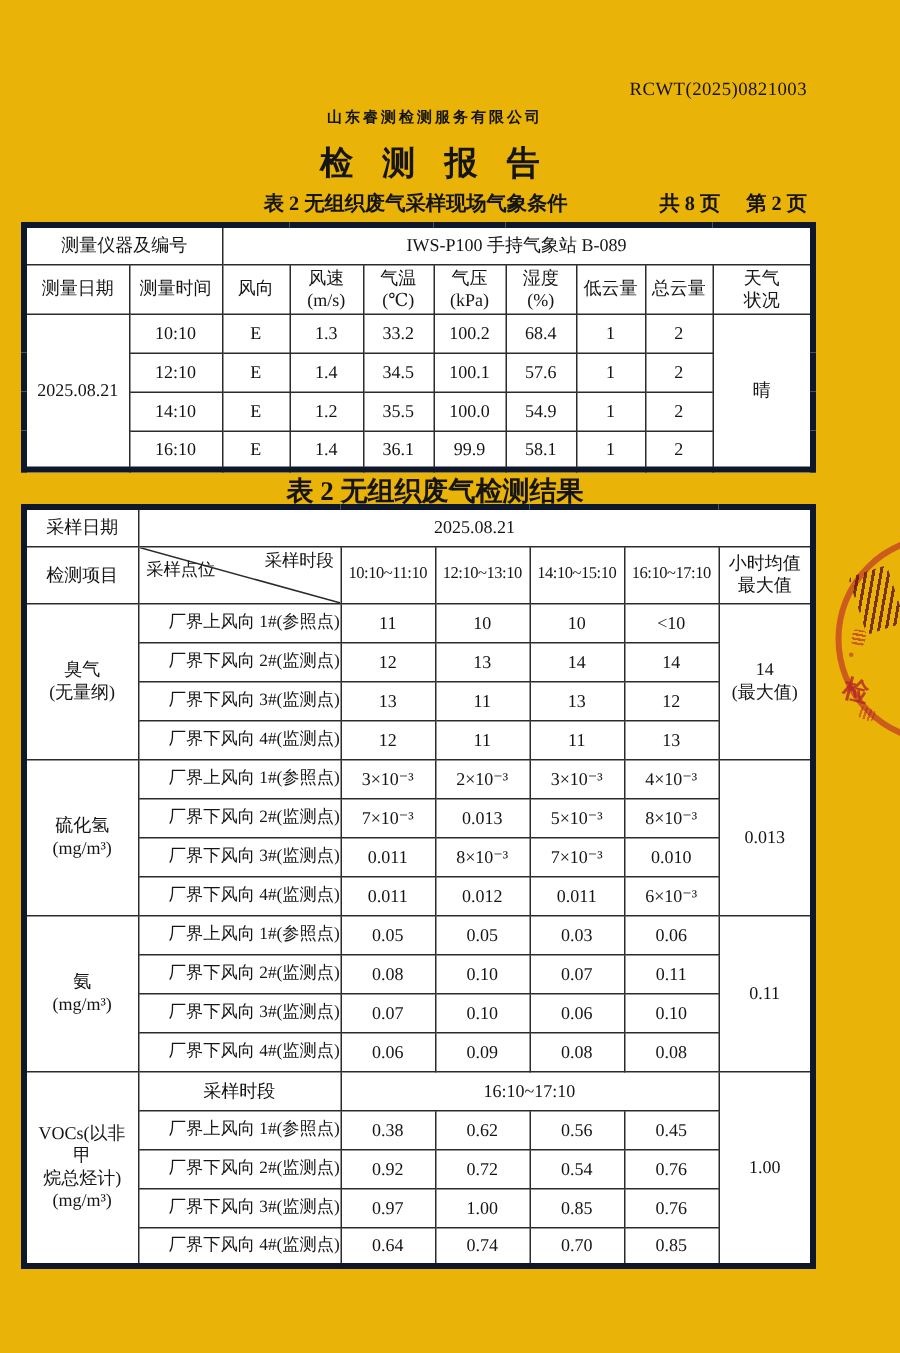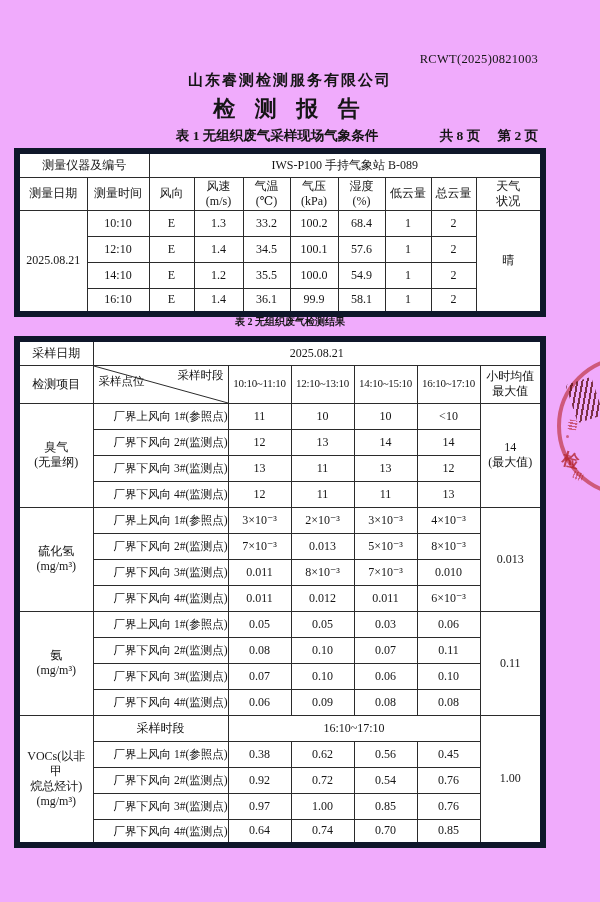--- a/index.html
+++ b/index.html
@@ -1,35 +1,35 @@
 <!DOCTYPE html>
 <html><head>
 <meta charset="utf-8">
 <style>
   * { margin:0; padding:0; box-sizing:border-box; }
   html,body { background:#ffffff; }
   .page {
-    position:relative; width:600px; height:902px; background:#f0abfc;
+    position:relative; width:600px; height:902px; background:#eab308;
     font-family:"Liberation Serif","DejaVu Serif",serif; color:#151515; overflow:hidden;
   }
   .doc-number { position:absolute; top:52px; right:62px; font-size:12.5px; letter-spacing:.3px; }
   .center-band { position:absolute; left:14px; width:552px; text-align:center; }
-  .company { top:71px; font-size:15px; font-weight:700; letter-spacing:2px; }
+  .company { top:71px; font-size:10px; font-weight:700; letter-spacing:2px; }
   .report-title { top:94px; font-size:22px; font-weight:700; letter-spacing:7px; }
   .caption1 { position:absolute; top:127px; left:14px; width:526px; font-size:13.5px; font-weight:700; text-align:center; }
   .caption1 .pages { position:absolute; right:2px; top:0; font-weight:700; }
   .caption1 .pages span { margin-left:14px; }
-  .caption2 { top:315px; font-size:10px; font-weight:700; }
+  .caption2 { top:315px; font-size:18px; font-weight:700; }
 
   table { border-collapse:collapse; table-layout:fixed; position:absolute; left:14px; background:#fff; }
   .t1 { top:148px; width:526px; }
   .t2 { top:336px; width:526px; }
   td { border:1px solid #2b2b2b; text-align:center; vertical-align:middle;
        font-size:12px; line-height:1.25; padding:1px 2px; overflow:hidden; }
-  .t1, .t2 { border:6px solid #0f172a; }
+  .t1, .t2 { border:4px solid #0f172a; }
   .h26 { height:26px; } .h32 { height:32px;margin-left:40px; } .h38 { height:38px; }
   .pre { white-space:pre-line; }
   .pt { text-align:left; padding-left:20px; font-size:11.5px; white-space:nowrap; }
   .th-time { font-size:11px; padding:0; letter-spacing:-.3px; }
 
   .diag-cell { position:relative; padding:0; }
   .diag-cell svg { position:absolute; left:0; top:0; width:100%; height:100%; display:block; }
   .diag-top { position:absolute; top:2px; right:4px; font-size:11.5px; }
   .diag-bottom { position:absolute; bottom:14px; left:5px; font-size:11.5px; }
 
@@ -52,21 +52,21 @@
 </head>
 <body>
 
 <div class="page">
 
   <div class="doc-number">RCWT(2025)0821003</div>
   <div class="center-band company">山东睿测检测服务有限公司</div>
   <div class="center-band report-title">检 测 报 告</div>
 
   <div class="caption1">
-    <span>表 1  无组织废气采样现场气象条件</span>
+    <span>表 2  无组织废气采样现场气象条件</span>
     <span class="pages">
       <span>共 8 页</span>
       <span>第 2 页</span>
     </span>
   </div>
 
   <table class="t1">
     <colgroup>
       <col style="width:70px">
         <col style="width:62px">

